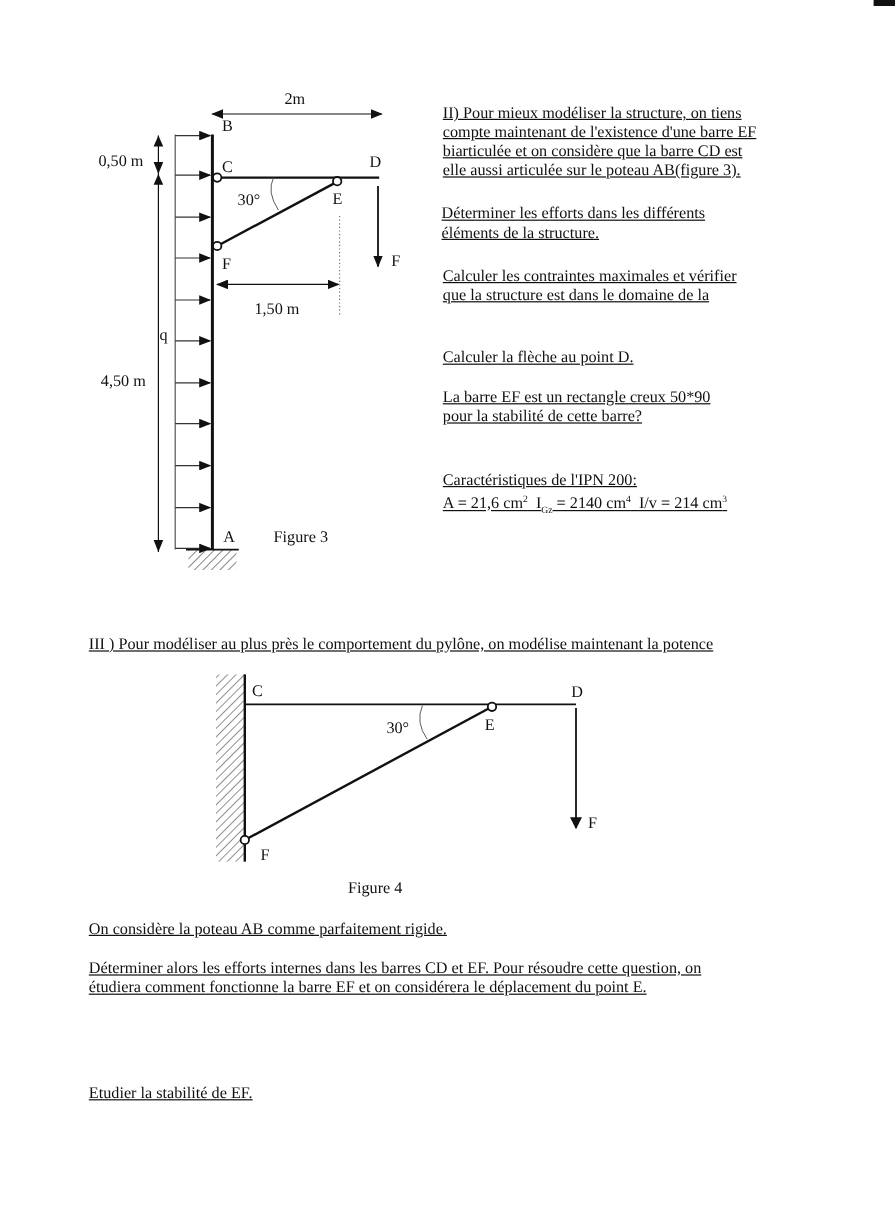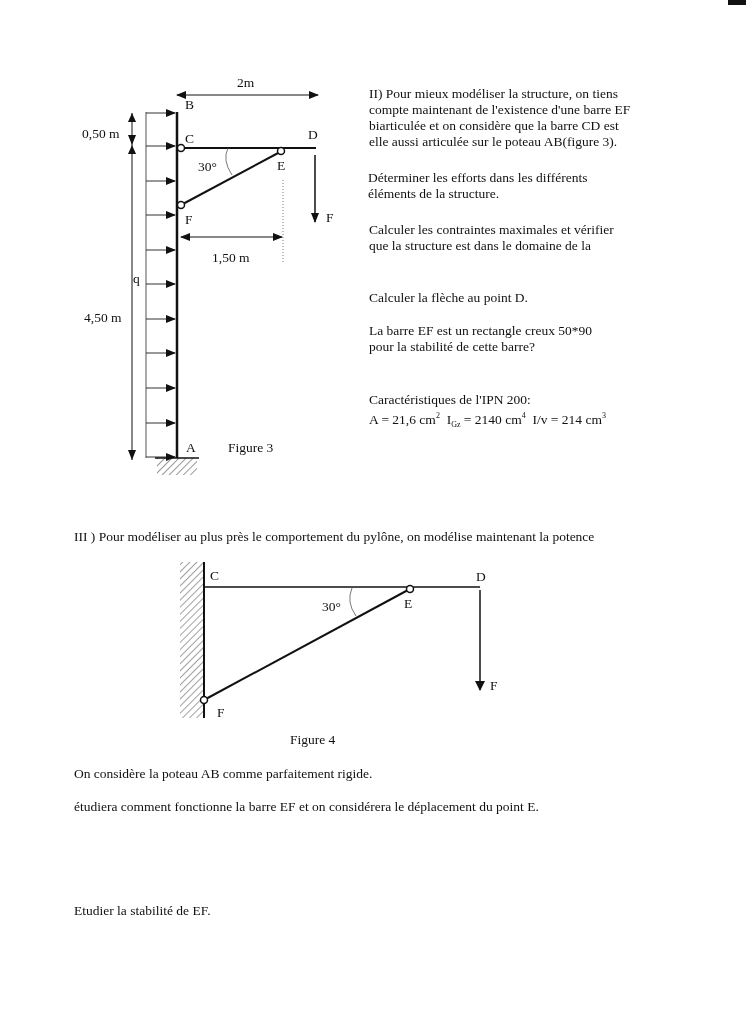--- a/index.html
+++ b/index.html
@@ -1,19 +1,19 @@
 <!DOCTYPE html>
 <html><head>
 <meta charset="utf-8">
 <style>
   html, body { margin: 0; padding: 0; background: #ffffff; }
   body { width: 746px; height: 1024px; position: relative; overflow: hidden;
          font-family: "Liberation Serif", serif; color: #111; }
   .abs { position: absolute; }
-  .para { position: absolute; font-size: 13.5px; line-height: 16px; }
+  .para { position: absolute; font-size: 13.5px; line-height: 16px; text-decoration: underline; }
   .para p { margin: 0; white-space: nowrap; }
   svg text { font-family: "Liberation Serif", serif; font-size: 13.5px; fill: #111; }
   .corner-mark { position: absolute; right: 0; top: 0; width: 18px; height: 5px; background: #111; }
   sup, sub { font-size: 8px; }
 </style>
 </head>
 <body>
 
 <div class="corner-mark"></div>
 
@@ -145,19 +145,20 @@
   <text x="47" y="157">F</text>
   <text x="320" y="130">F</text>
   <text x="152" y="51">30°</text>
   <text x="120" y="184">Figure 4</text>
 </svg>
 
 <div class="para" style="left:74px;top:766px">
   <p>On considère la poteau AB comme parfaitement rigide.</p>
 </div>
 <div class="para" style="left:74px;top:799px">
+  <p>Déterminer alors les efforts internes dans les barres CD et EF. Pour résoudre cette question, on</p>
   <p>étudiera comment fonctionne la barre EF et on considérera le déplacement du point E.</p>
 </div>
 <div class="para" style="left:74px;top:851px">
 </div>
 <div class="para" style="left:74px;top:903px">
   <p>Etudier la stabilité de EF.</p>
 </div>
 
 </body></html>

